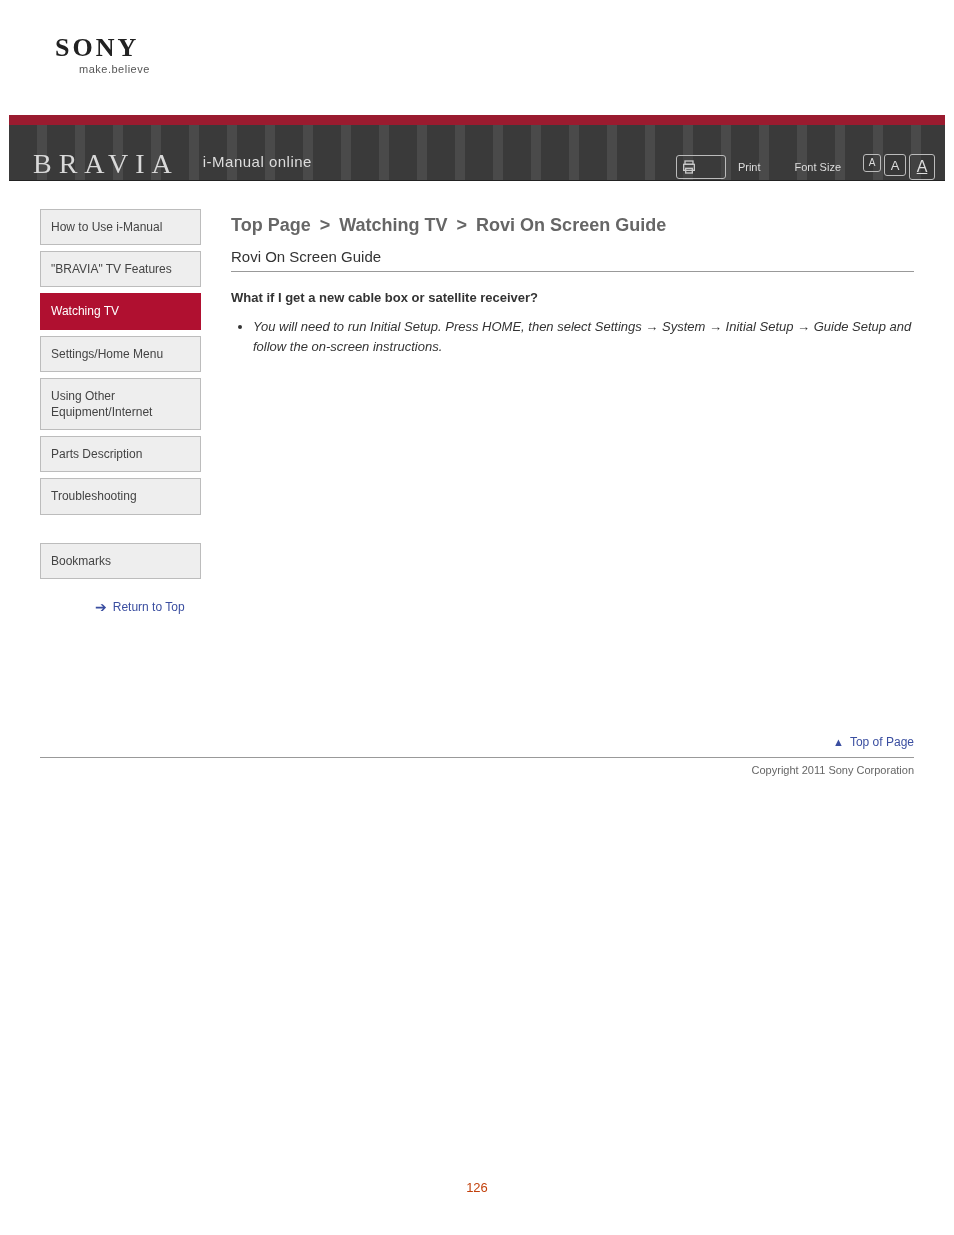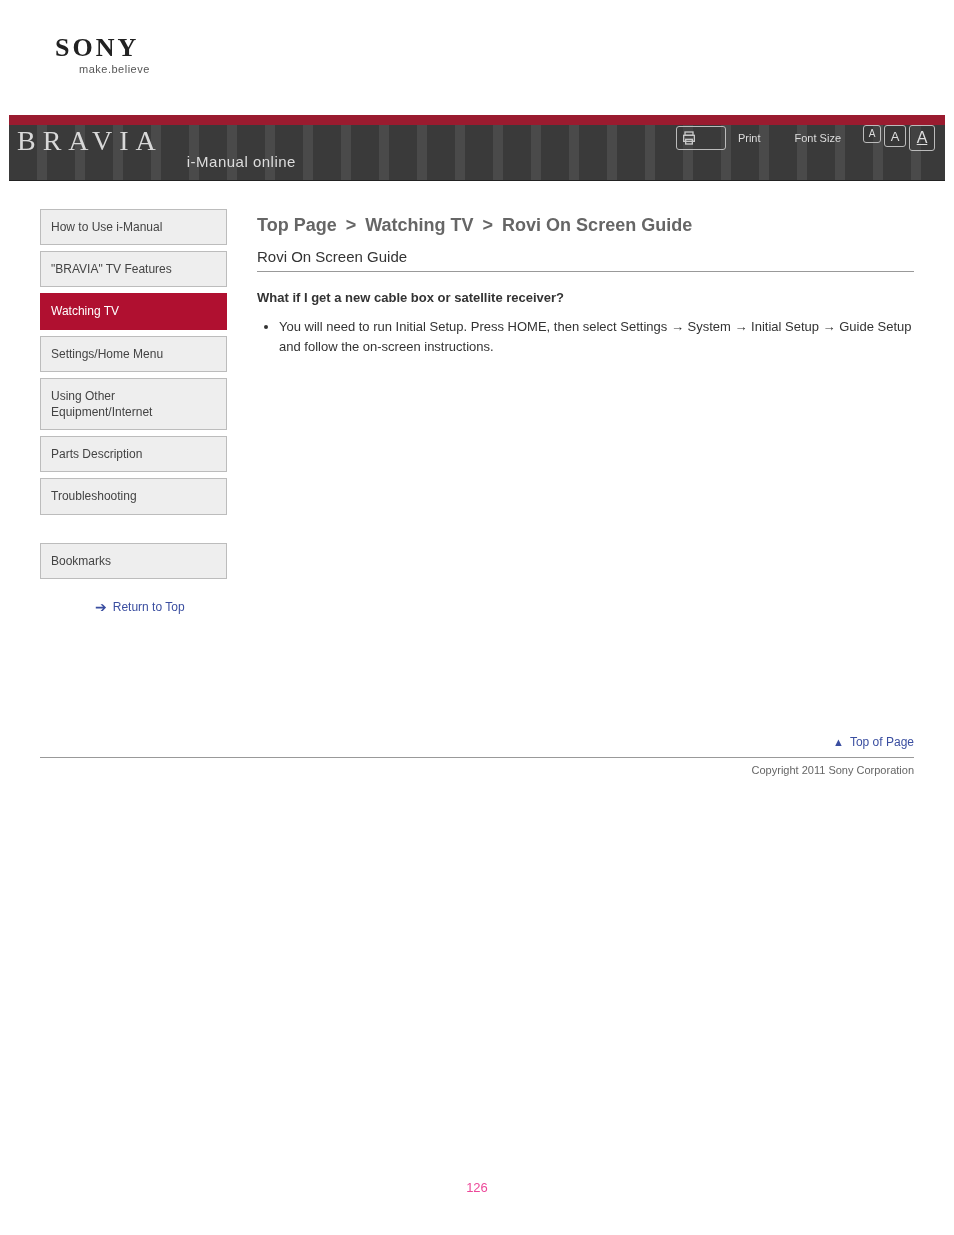--- a/index.html
+++ b/index.html
@@ -43,22 +43,22 @@
   .header-bar {
     margin: 0 9px;
     height: 56px;
     background: repeating-linear-gradient(
       90deg,
       #3a3a3a 0, #3a3a3a 28px,
       #4a4a4a 28px, #4a4a4a 38px
     );
     background-color: #3c3c3c;
     display: flex;
-    align-items: flex-start;
-    padding: 0 10px 0 8px;
+    align-items: flex-end;
+    padding: 0 10px 0 24px;
     position: relative;
     border-bottom: 1px solid #222;
   }
   .bravia {
     color: #d9d9d9;
     font-family: 'Times New Roman', serif;
     font-size: 28px;
     letter-spacing: 7px;
     font-weight: 400;
   }
@@ -113,21 +113,21 @@
   .fs2 { width:22px; height:22px; font-size:13px; }
   .fs3 { width:26px; height:26px; font-size:16px; text-decoration: underline; }
 
   .body-row {
     display: flex;
     margin: 28px 40px 0 40px;
     gap: 30px;
   }
 
   .sidebar {
-    width: 187px;
+    width: 161px;
     flex-shrink: 0;
   }
   .nav-item {
     border: 1px solid #bcbcbc;
     background: #eee;
     color: #444;
     font-size: 12px;
     padding: 9px 10px;
     margin-bottom: 6px;
     line-height: 1.35;
@@ -181,20 +181,21 @@
   }
   .bullet-list {
     list-style: disc;
     margin-left: 22px;
     font-size: 13px;
     color: #333;
   }
   .bullet-list li {
     line-height: 1.55;
     margin-bottom: 10px;
+    font-style: italic;
   }
 
   .top-of-page {
     display: flex;
     align-items: center;
     gap: 6px;
     color: #3a4ea0;
     font-size: 12px;
     justify-content: flex-end;
     margin: 120px 40px 8px 0;
@@ -213,21 +214,21 @@
     font-size: 11px;
     margin: 6px 40px 0 0;
   }
   .page-number {
     position: absolute;
     bottom: 40px;
     left: 0;
     width: 100%;
     text-align: center;
     font-size: 13px;
-    color: #ec4899;
+    color: #c2410c;
   }
 </style>
 </head>
 <body>
 
 <div class="page-wrap">
 
   <div class="logo-area">
     <div class="sony-logo">SONY</div>
     <div class="tagline">make.believe</div>

